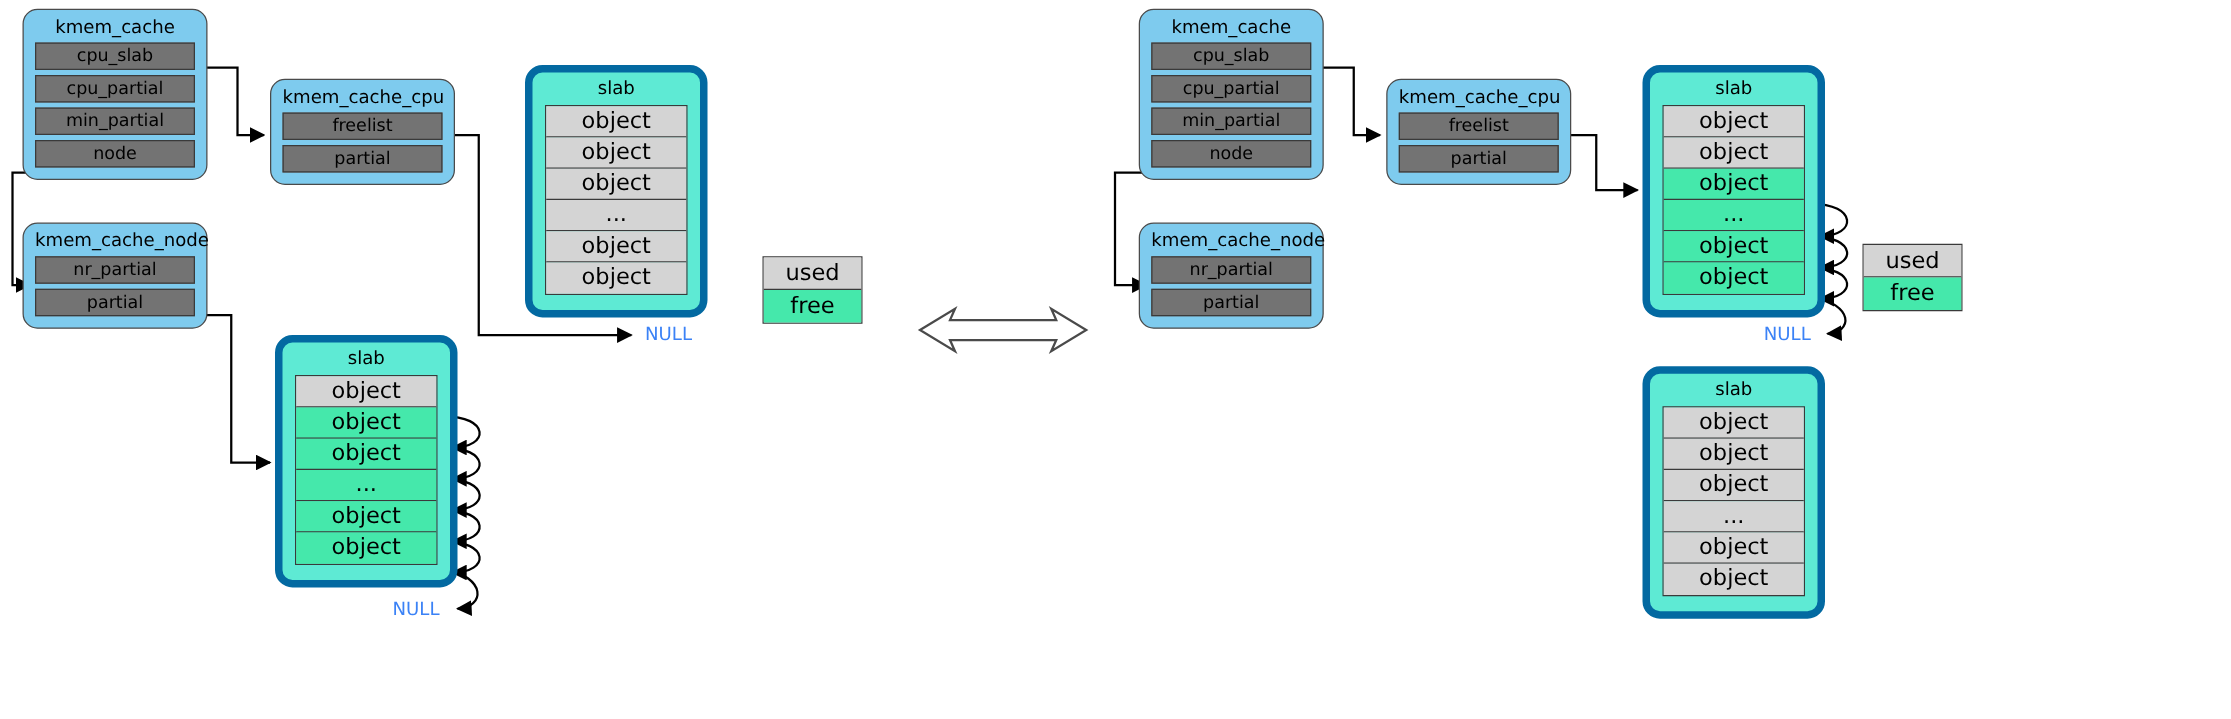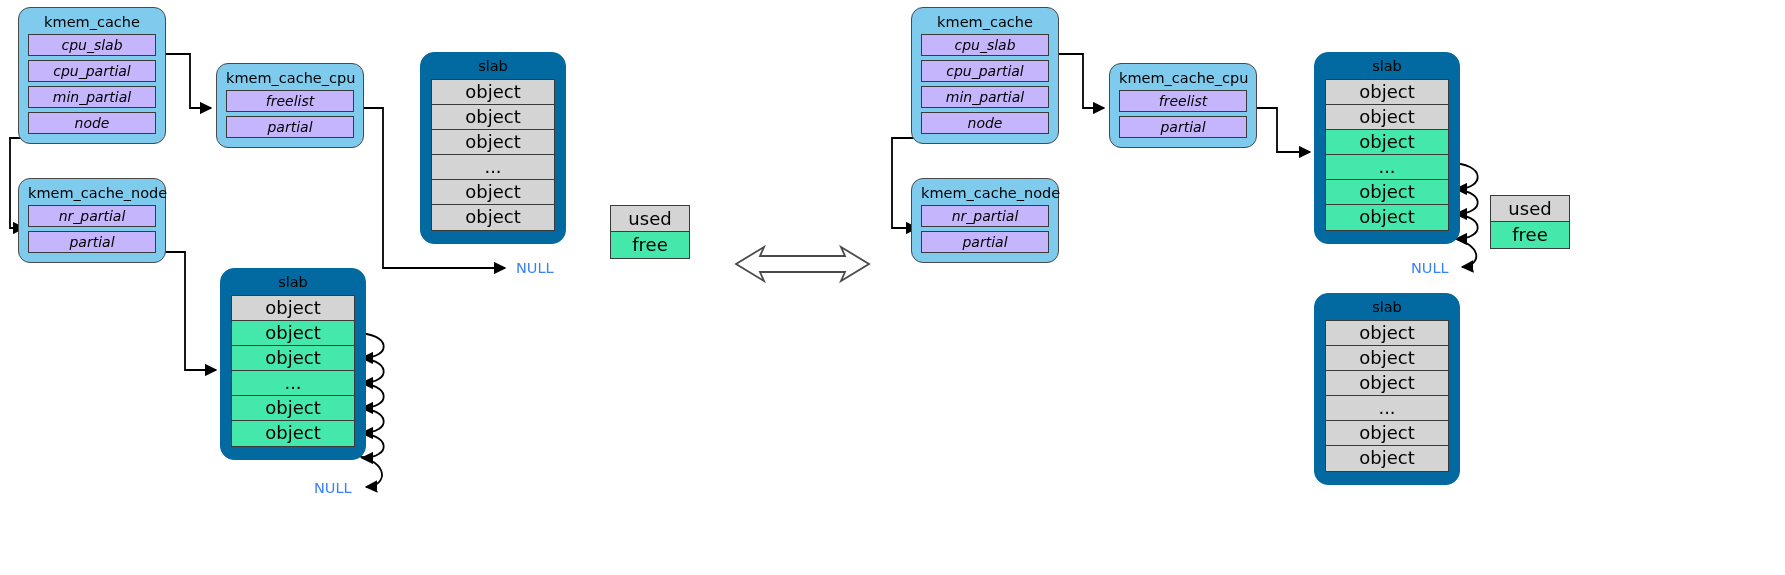--- a/index.html
+++ b/index.html
@@ -37,38 +37,37 @@
   }
   .struct-title {
     text-align: center;
     font-size: 14.5px;
     color: #000;
     line-height: 20px;
     white-space: nowrap;
     margin-bottom: 2px;
   }
   .field {
-    background: #c4b5fd;
+    background: #737373;
     border: 1px solid #3a3a3a;
     box-sizing: border-box;
     text-align: center;
     font-size: 14px;
     color: #000;
     line-height: 20px;
     height: 22px;
     margin-bottom: 4px;
-    font-style: italic;
   }
   .field:last-child { margin-bottom: 0; }
 
   
   .slab-box {
     position: absolute;
-    background: #0369a1;
-    border: 1px solid #0369a1;
+    background: #5eead4;
+    border: 6px solid #0369a1;
     border-radius: 14px;
     box-sizing: border-box;
     padding: 3px 10px 12px 10px;
   }
   .slab-title {
     text-align: center;
     font-size: 14.5px;
     color: #000;
     line-height: 20px;
     margin-bottom: 3px;

